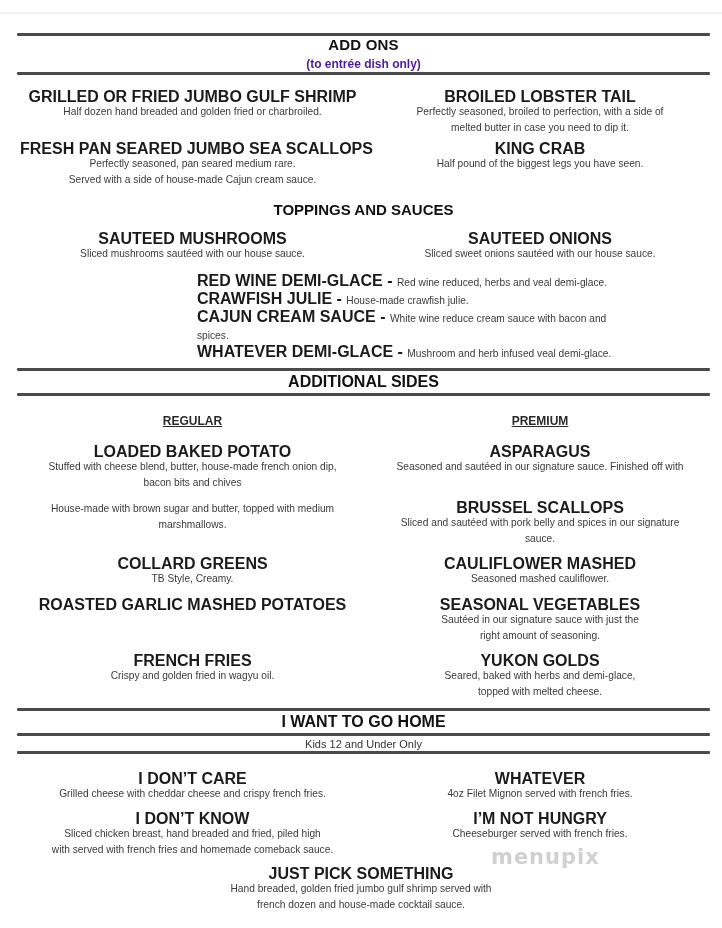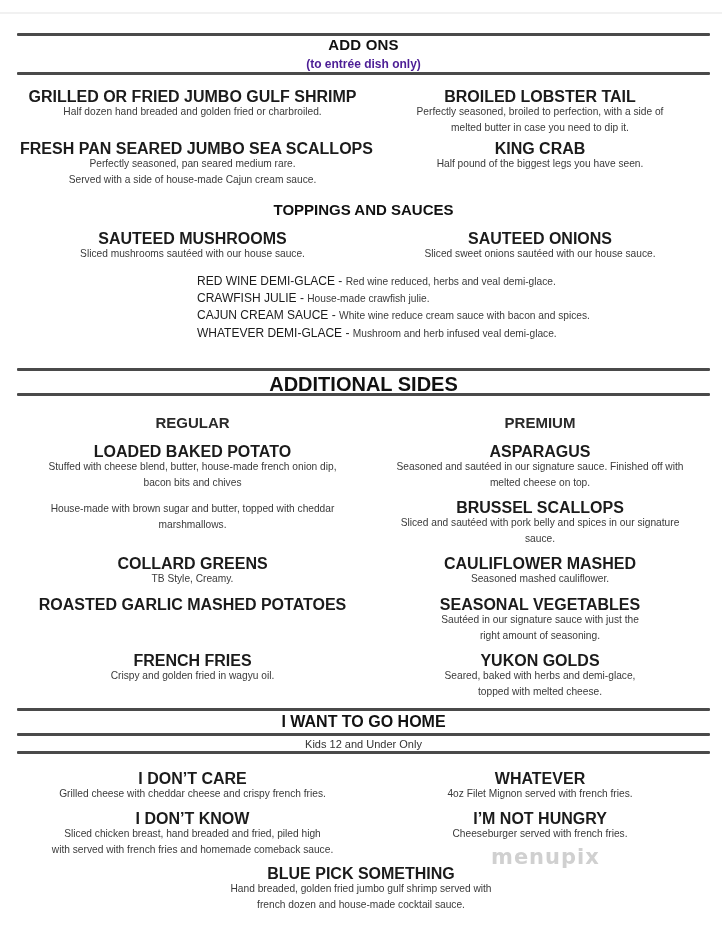--- a/index.html
+++ b/index.html
@@ -17,45 +17,45 @@
       background: #4a4a4a; border-radius: 1px;
     }
 
     .section-title {
       position: absolute; left: 17px; width: 693px; text-align: center;
       font-weight: bold; color: #111;
     }
     .t-addons { top: 24px; font-size: 15px; letter-spacing: 0.2px; }
     .t-addons-sub { top: 45px; font-size: 12px; font-weight: bold; color: #4c1d95; }
     .t-toppings { top: 189px; font-size: 15px; }
-    .t-sides { top: 361px; font-size: 20px; }
+    .t-sides { top: 361px; font-size: 16px; }
     .t-kids { top: 701px; font-size: 16px; }
     .t-kids-sub { top: 726px; font-size: 11px; font-weight: normal; color: #333; }
 
     .item { position: absolute; text-align: center; }
     .item .name {
       font-size: 16px; font-weight: bold; color: #1b1b1b; line-height: 14px;
       white-space: nowrap;
     }
     .item .desc {
       font-size: 10.2px; color: #3a3a3a; line-height: 15.5px;
     }
     .col-left { left: 20px; width: 345px; }
     .col-right { left: 365px; width: 350px; }
 
     .subhead {
-      position: absolute; font-size: 15px; font-weight: bold; color: #2a2a2a;
-      text-align: center;
+      position: absolute; font-size: 12px; font-weight: bold; color: #2a2a2a;
+      text-decoration: underline; text-align: center;
     }
 
     .sauces {
       position: absolute; left: 197px; top: 261px; width: 440px;
       font-size: 10.2px; line-height: 16.2px; color: #3a3a3a;
     }
-    .sauces .sname { font-weight: normal; font-size: 12px; color: #1b1b1b; }
+    .sauces .sname { font-weight: bold; font-size: 16px; color: #1b1b1b; }
 
     .watermark {
       position: absolute; left: 491px; top: 833px; font-size: 21px;
       color: #d0d0d0; font-family: "DejaVu Sans", sans-serif; letter-spacing: 1px;
       font-weight: bold;
       text-align: right;
     }
   </style>
 </head>
 <body>
@@ -112,25 +112,24 @@
   <div class="subhead" style="left:365px; width:350px; top:402px">PREMIUM</div>
 
   <div class="item col-left" style="top:433px">
     <div class="name">LOADED BAKED POTATO</div>
     <div class="desc">Stuffed with cheese blend, butter, house-made french onion dip,</div>
     <div class="desc">bacon bits and chives</div>
   </div>
   <div class="item col-right" style="top:433px">
     <div class="name">ASPARAGUS</div>
     <div class="desc">Seasoned and sautéed in our signature sauce.  Finished off with</div>
-    <div class="desc">melted cheese on top.</div>
   </div>
 
   <div class="item col-left" style="top:489px">
-    <div class="desc">House-made with brown sugar and butter, topped with cheddar</div>
+    <div class="desc">House-made with brown sugar and butter, topped with medium</div>
     <div class="desc">marshmallows.</div>
   </div>
   <div class="item col-right" style="top:489px">
     <div class="name">BRUSSEL SCALLOPS</div>
     <div class="desc">Sliced and sautéed with pork belly and spices in our signature</div>
     <div class="desc">sauce.</div>
   </div>
 
   <div class="item col-left" style="top:545px">
     <div class="name">COLLARD GREENS</div>
@@ -177,19 +176,19 @@
   <div class="item col-left" style="top:800px">
     <div class="name">I DON’T KNOW</div>
     <div class="desc">Sliced chicken breast, hand breaded and fried, piled high</div>
     <div class="desc">with served with french fries and homemade comeback sauce.</div>
   </div>
   <div class="item col-right" style="top:800px">
     <div class="name">I’M NOT HUNGRY</div>
     <div class="desc">Cheeseburger served with french fries.</div>
   </div>
   <div class="item" style="left:180px; width:362px; top:855px">
-    <div class="name">BLUE PICK SOMETHING</div>
+    <div class="name">JUST PICK SOMETHING</div>
     <div class="desc">Hand breaded, golden fried jumbo gulf shrimp served with</div>
     <div class="desc">french dozen and house-made cocktail sauce.</div>
   </div>
 
   <div class="watermark">menupix</div>
 </div>
 
 </body></html>

